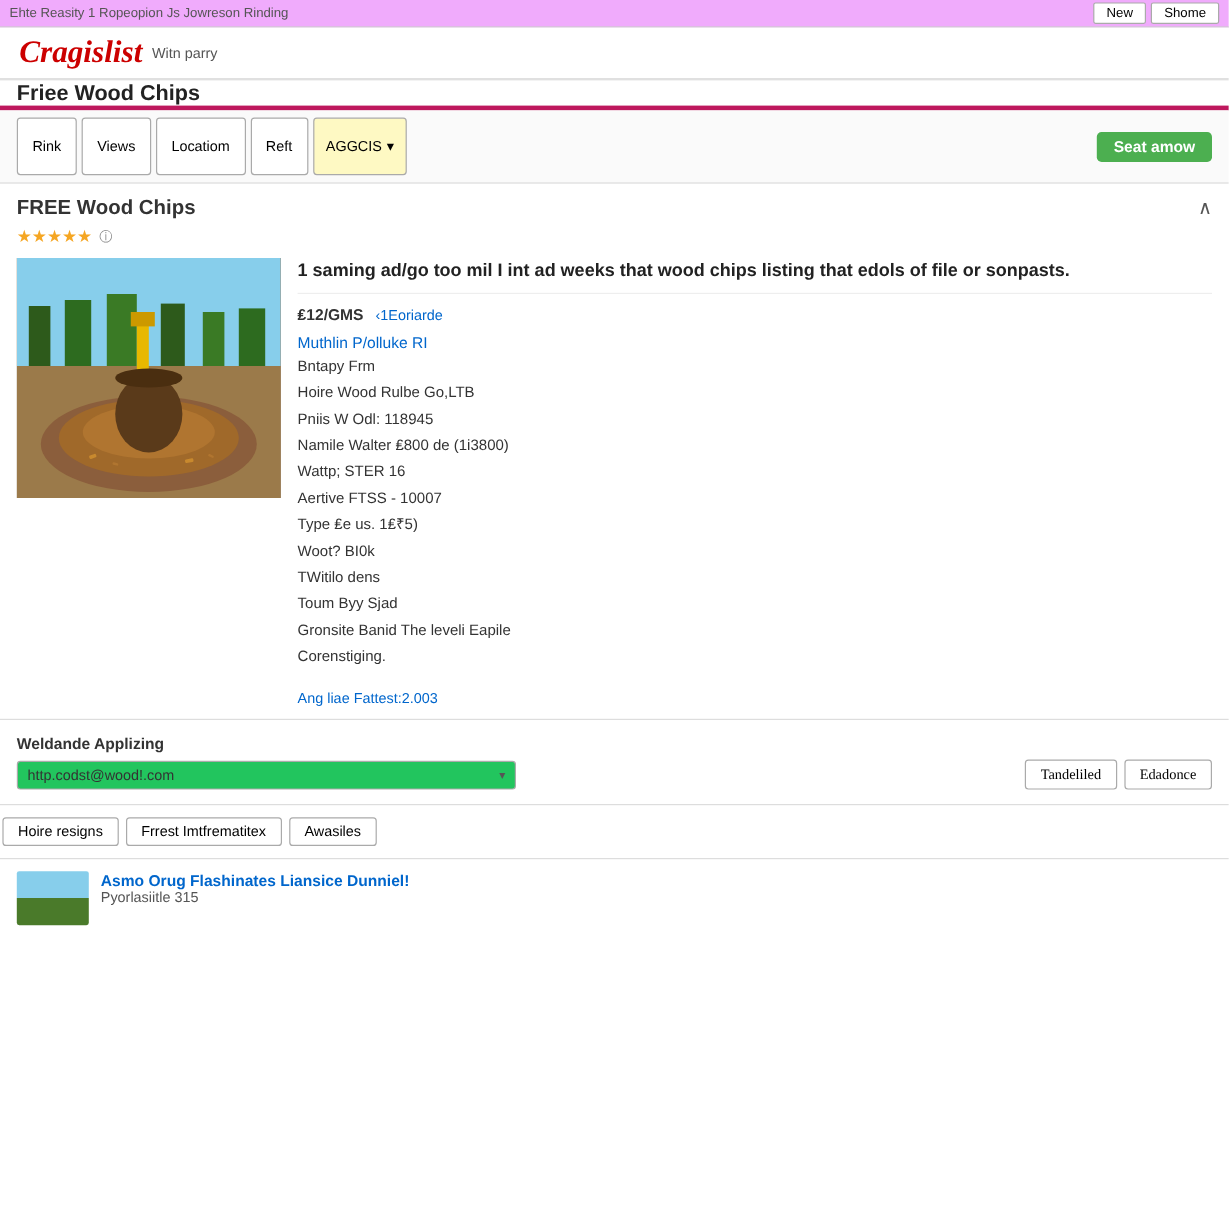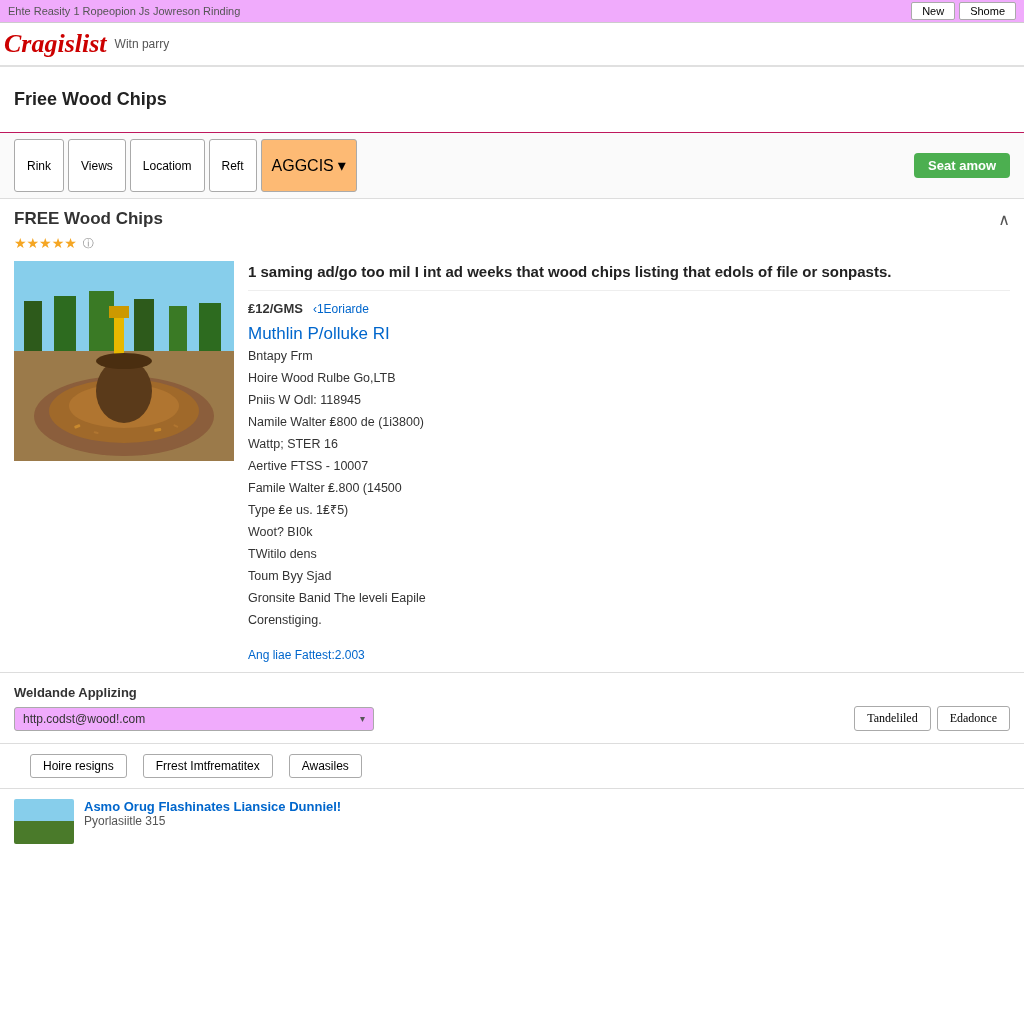--- a/index.html
+++ b/index.html
@@ -23,41 +23,41 @@
       background: #fff;
       cursor: pointer;
       font-size: 11px;
       border-radius: 2px;
     }
 
     
     .logo-bar {
       display: flex;
       align-items: center;
-      padding: 6px 4px;
+      padding: 6px 16px;
       border-bottom: 2px solid #e0e0e0;
       background: #fff;
     }
     .logo-text {
       font-size: 26px;
       font-weight: bold;
       color: #cc0000;
       font-style: italic;
       font-family: Georgia, serif;
     }
     .logo-sub {
       font-size: 12px;
       color: #555;
       margin-left: 8px;
     }
 
     
     .page-title-bar {
-      padding: 22px 14px;
-      border-bottom: 1px solid #be185d;
+      padding: 0 14px;
+      border-bottom: 4px solid #be185d;
     }
     .page-title-bar h2 {
       font-size: 18px;
       font-weight: bold;
       color: #222;
     }
 
     
     .toolbar {
       display: flex;
@@ -75,23 +75,23 @@
       cursor: pointer;
       font-size: 12px;
       border-radius: 3px;
     }
     .toolbar-btn-dropdown {
       display: flex;
       align-items: center;
       gap: 4px;
       padding: 16px 10px;
       border: 1px solid #aaa;
-      background: #fdba74;
-      cursor: pointer;
-      font-size: 16px;
+      background: #fef9c3;
+      cursor: pointer;
+      font-size: 12px;
       border-radius: 3px;
     }
     .seat-btn {
       padding: 5px 14px;
       background: #4CAF50;
       color: #fff;
       border: none;
       border-radius: 4px;
       font-size: 13px;
       cursor: pointer;
@@ -144,59 +144,59 @@
     }
     .price-line {
       display: flex;
       align-items: center;
       gap: 10px;
       margin-bottom: 8px;
       font-size: 13px;
     }
     .price { font-weight: bold; }
     .price-link { color: #0066cc; text-decoration: none; font-size: 12px; }
-    .detail-link { color: #0066cc; text-decoration: none; font-size: 17px; }
+    .detail-link { color: #0066cc; text-decoration: none; font-size: 13px; }
     .detail-line { margin: 2px 0; font-size: 12.5px; line-height: 1.6; }
     .footer-link { color: #0066cc; text-decoration: none; font-size: 12px; }
 
     
     .apply-section {
       padding: 12px 14px;
       border-bottom: 1px solid #ddd;
     }
     .apply-label { font-size: 13px; font-weight: bold; margin-bottom: 6px; }
     .apply-row { display: flex; align-items: center; gap: 10px; }
     .apply-input-wrapper {
       display: flex;
       align-items: center;
       border: 1px solid #aaa;
       border-radius: 3px;
       padding: 4px 8px;
-      width: 360px;
-      background: #f0abfc;
+      width: 416px;
+      background: #22c55e;
       justify-content: space-between;
     }
     .apply-input-text { font-size: 12px; color: #333; }
     .dropdown-arrow { font-size: 10px; color: #555; }
     .apply-btns { display: flex; gap: 6px; margin-left: auto; }
     .apply-action-btn {
       padding: 4px 12px;
       border: 1px solid #aaa;
       background: #fff;
       cursor: pointer;
       font-size: 12px;
       border-radius: 3px;
       font-family: Liberation Serif, serif;
     }
 
     
     .tag-section {
       display: flex;
-      gap: 16px;
-      padding: 10px 30px;
+      gap: 6px;
+      padding: 10px 2px;
       border-bottom: 1px solid #ddd;
     }
     .tag-btn {
       padding: 4px 12px;
       border: 1px solid #aaa;
       background: #fff;
       cursor: pointer;
       font-size: 12px;
       border-radius: 3px;
     }
@@ -303,21 +303,20 @@
       </div>
 
       <a class="detail-link" href="#">Muthlin P/olluke RI</a>
 
       <div class="detail-line">Bntapy Frm</div>
       <div class="detail-line">Hoire Wood Rulbe Go,LTB</div>
       <div class="detail-line">Pniis W Odl: 118945</div>
       <div class="detail-line">Namile Walter ₤800 de (1i3800)</div>
       <div class="detail-line">Wattp; STER  16</div>
       <div class="detail-line">Aertive FTSS - 10007</div>
-      <div class="detail-line">Famile Walter ₤.800 (14500</div>
       <div class="detail-line">Type ₤e us. 1₤₹5)</div>
       <div class="detail-line">Woot? BI0k</div>
       <div class="detail-line">TWitilo dens</div>
       <div class="detail-line">Toum Byy Sjad</div>
       <div class="detail-line">Gronsite Banid The leveli Eapile</div>
       <div class="detail-line">Corenstiging.</div>
       <br>
       <a class="footer-link" href="#">Ang liae Fattest:2.003</a>
     </div>
   </div>

